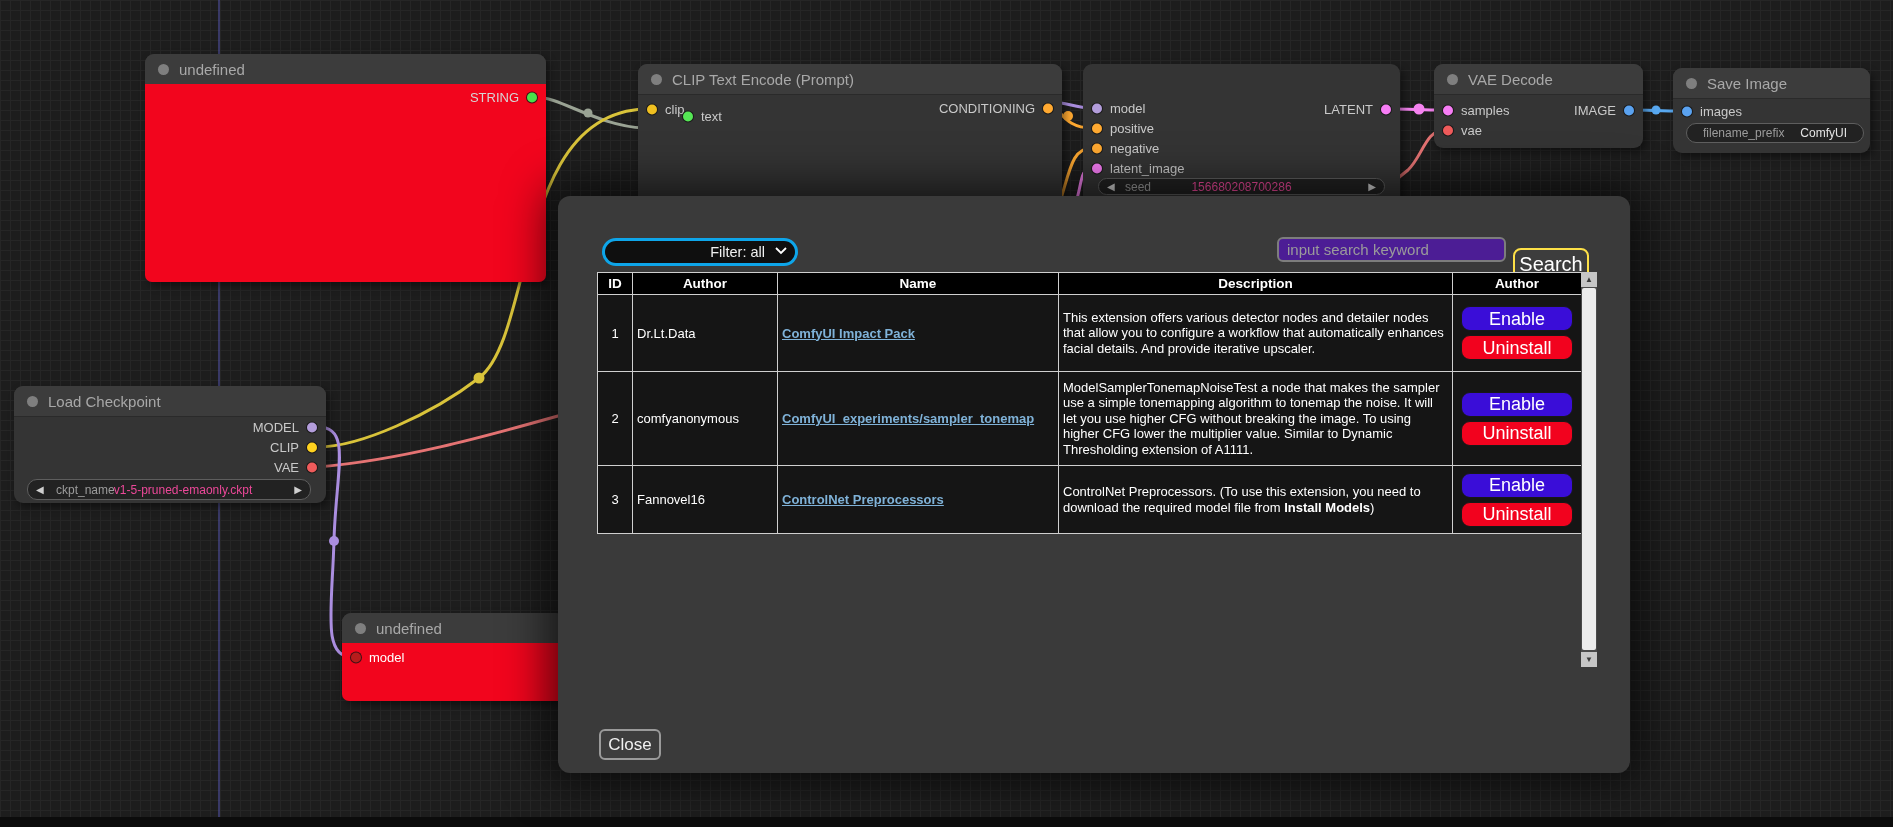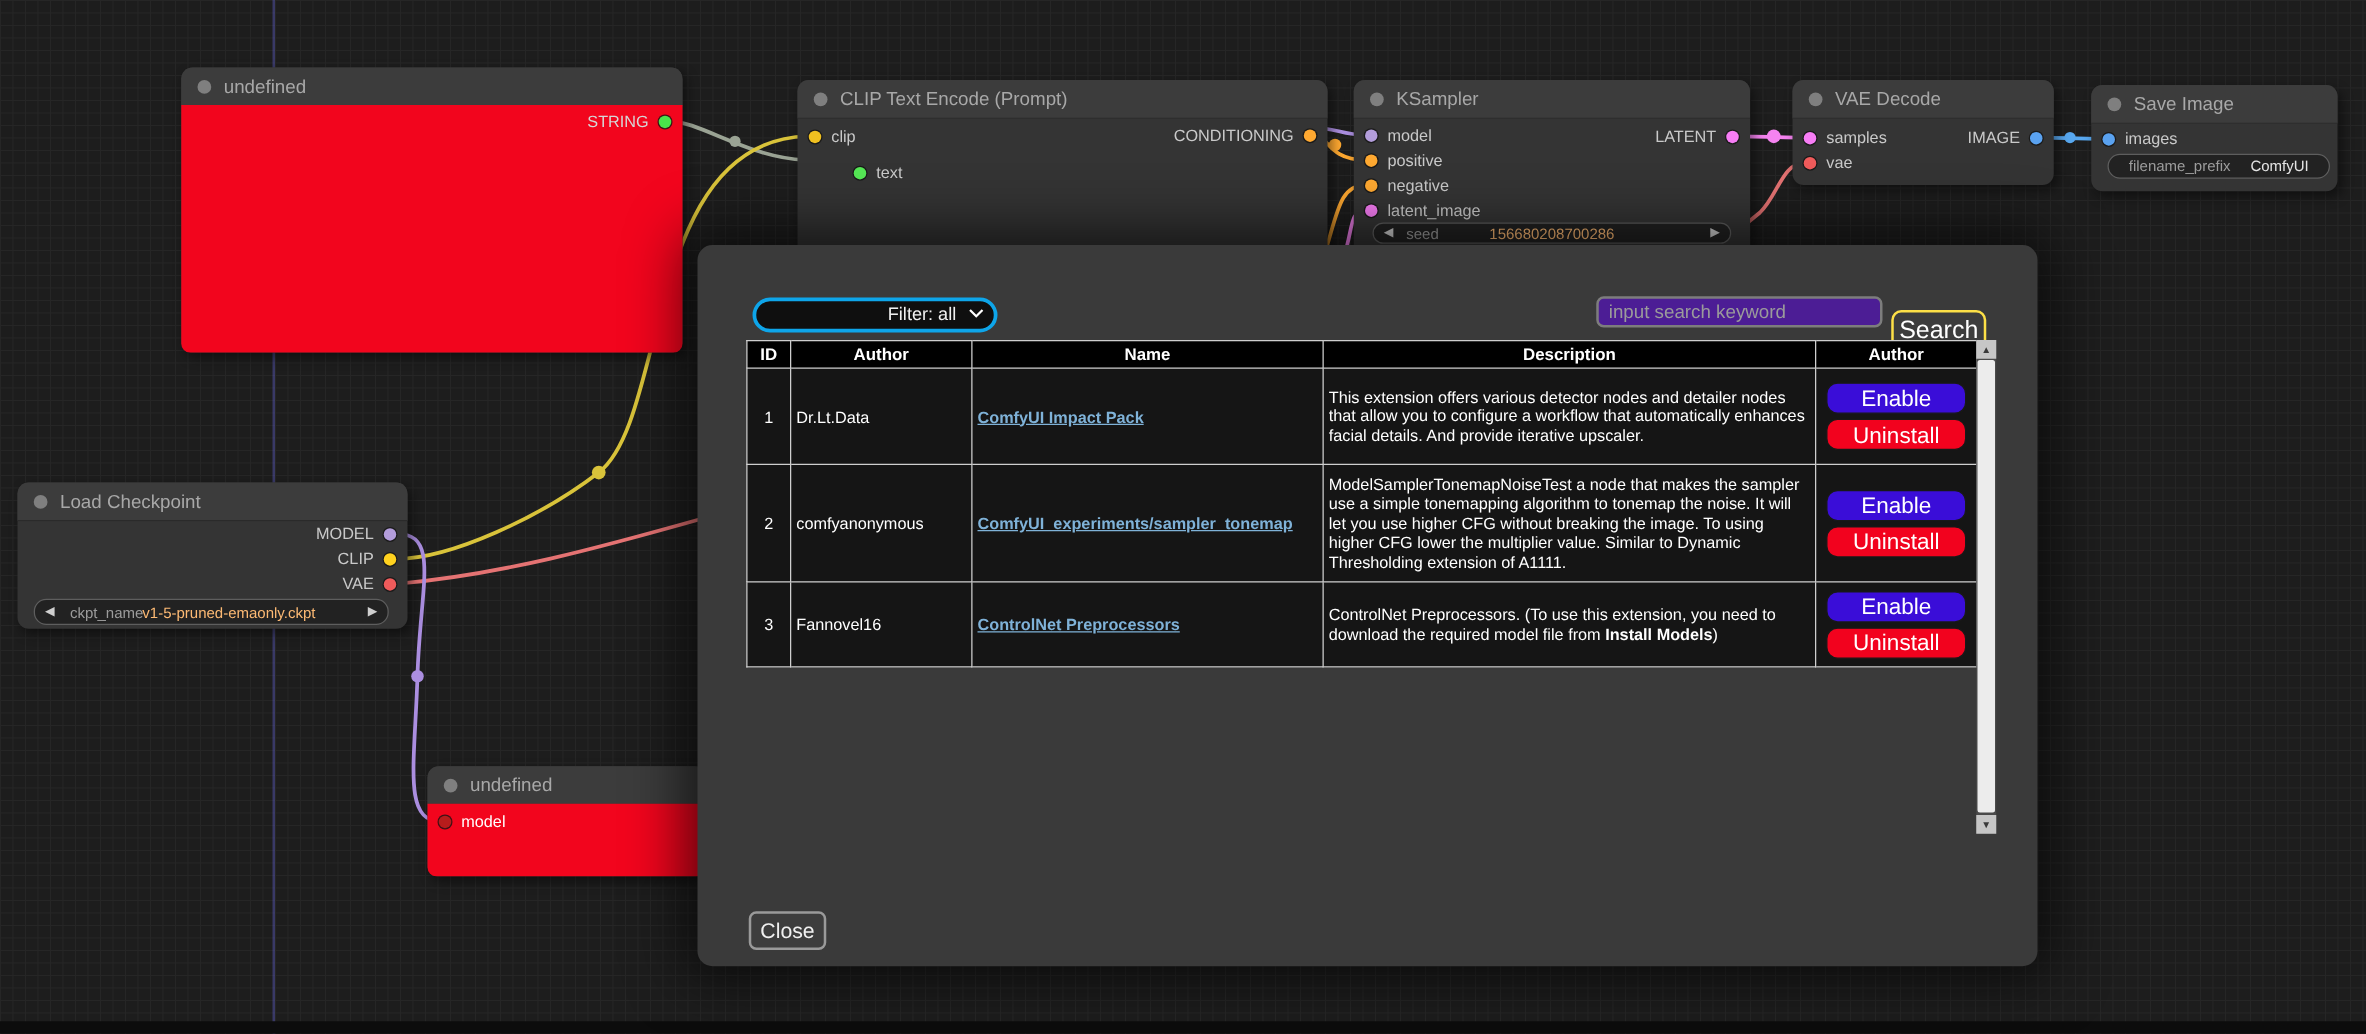--- a/index.html
+++ b/index.html
@@ -23,21 +23,21 @@
   .title-dot{width:11px;height:11px;border-radius:50%;background:#7f7f7f;flex:0 0 auto;}
   .node-body{position:absolute;left:0;right:0;top:30px;bottom:0;}
   .red-body{background:#f2051d;border-radius:0 0 7px 7px;}
   .port{position:absolute;display:flex;align-items:center;gap:8px;font-size:13px;color:#c9c9c9;transform:translateY(-50%);white-space:nowrap;}
   .port.in{left:9px;}
   .port.out{right:9px;flex-direction:row-reverse;}
   .pdot{width:10px;height:10px;border-radius:50%;box-shadow:0 0 0 1px rgba(20,20,20,.8);flex:0 0 auto;}
   .widget{position:absolute;display:flex;align-items:center;justify-content:space-between;
     background:#222;border:1px solid #5e5e5e;border-radius:10px;
     font-size:12px;color:#9c9c9c;padding:0 8px;box-sizing:border-box;}
-  .w-value{position:absolute;left:50%;transform:translateX(-50%);color:#fdba74;white-space:nowrap;}
+  .w-value{position:absolute;left:50%;transform:translateX(-50%);color:#ec4899;white-space:nowrap;}
   .w-arrow{color:#cfcfcf;font-size:10px;line-height:1;}
   .w-label{margin-left:4px;}
 
   
   .modal{position:absolute;left:558px;top:196px;width:1072px;height:577px;background:#3a3a3a;
     border-radius:12px;z-index:10;box-shadow:0 0 46px 10px rgba(0,0,0,.65);}
   .filter-wrap{position:absolute;left:44px;top:42px;width:196px;height:28px;}
   .filter-wrap select{width:100%;height:100%;background:#0f0f0f;color:#f0f0f0;font-size:14.5px;
     border:3px solid #0ea5e9;border-radius:14px;padding:0 30px 0 12px;appearance:none;-webkit-appearance:none;
     font-family:"Liberation Sans",sans-serif;text-align:right;}
@@ -128,36 +128,32 @@
   <div class="node" style="left:638px;top:64px;width:424px;height:260px;">
     <div class="node-title">
       <span class="title-dot"></span>
       <span>CLIP Text Encode (Prompt)</span>
     </div>
     <div class="node-body">
       <div class="port in" style="top:15px;">
         <span class="pdot" style="background:#f0c020;"></span>
         <span>clip</span>
       </div>
-      <div class="port in" style="top:44px;padding-left:36px;">
+      <div class="port in" style="top:22px;padding-left:36px;">
         <span class="pdot" style="background:#55e755;"></span>
         <span>text</span>
       </div>
       <div class="port out" style="top:14px;">
         <span class="pdot" style="background:#ffa931;"></span>
         <span>CONDITIONING</span>
       </div>
     </div>
   </div>
 
   <div class="node" style="left:1083px;top:64px;width:317px;height:250px;">
-    <div class="node-title">
-      <span class="title-dot"></span>
-      <span>KSampler</span>
-    </div>
     <div class="node-body">
       <div class="port in" style="top:14px;">
         <span class="pdot" style="background:#b39ddb;"></span>
         <span>model</span>
       </div>
       <div class="port in" style="top:34px;">
         <span class="pdot" style="background:#ffa931;"></span>
         <span>positive</span>
       </div>
       <div class="port in" style="top:54px;">

